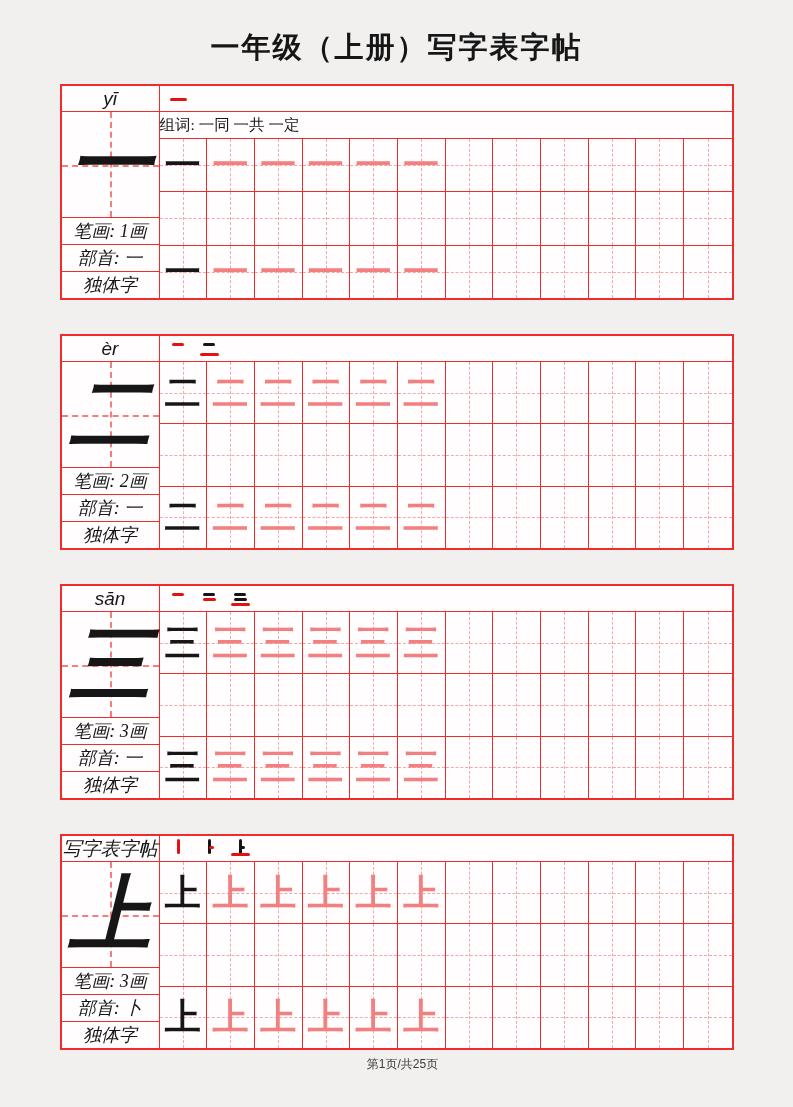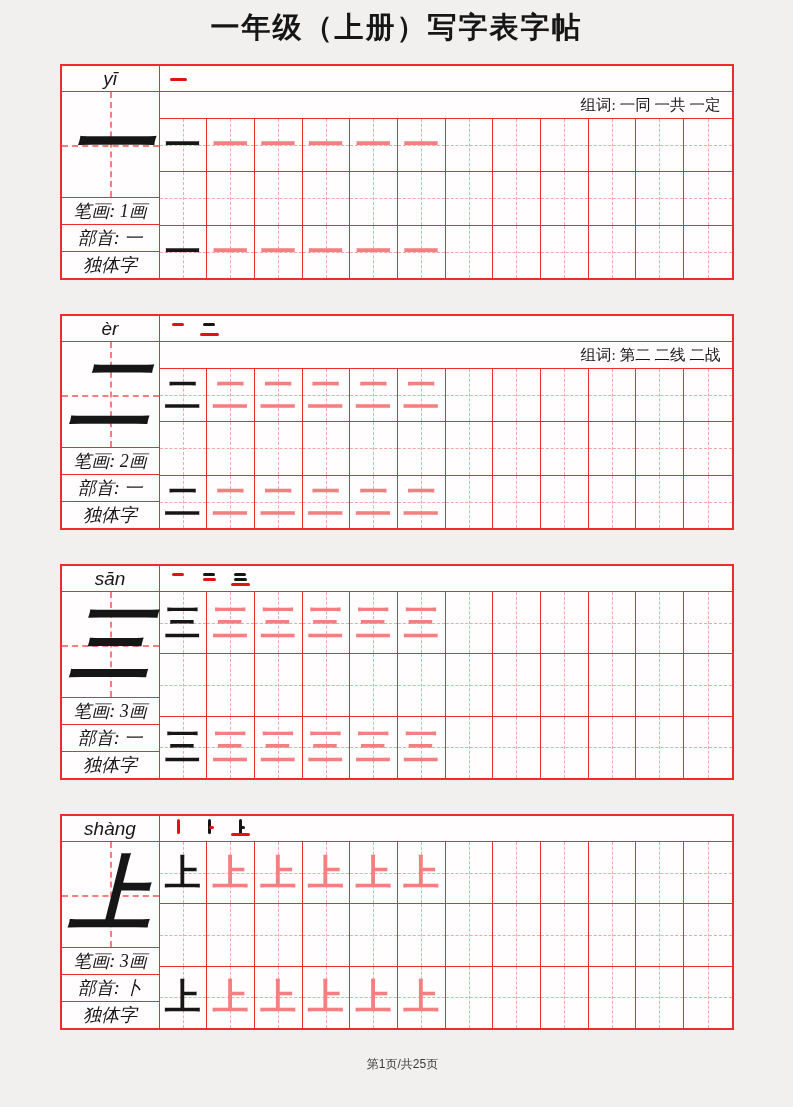--- a/index.html
+++ b/index.html
@@ -8,21 +8,21 @@
   }
   *{box-sizing:border-box;margin:0;padding:0}
   html,body{width:793px;height:1107px}
   body{
     background:var(--pagebg);
     font-family:"Liberation Serif", serif;
     color:var(--ink);
     position:relative;
   }
   .title{
-    padding-top:8px;
+    padding-top:28px;
     text-align:center;
     font-size:29px;
     font-weight:700;
     letter-spacing:2px;
     font-family:"Liberation Sans", sans-serif;
   }
   .sheet{width:674px;margin:16px auto 0 auto}
   .block{
     width:674px;height:216px;
     background:var(--paper);
@@ -82,21 +82,21 @@
   .c-black{color:#151515}
   .s-h-long-mid{left:6%;right:6%;top:46%;height:3px}
   .s-h-short-top{left:15%;right:25%;top:20%;height:3px}
   .s-h-short-mid{left:15%;right:20%;top:46%;height:3px}
   .s-h-long-bottom{left:4%;right:4%;top:74%;height:3px}
   .s-v-center{left:44%;top:4%;height:74%;width:3px}
   .s-tick-right{left:47%;top:38%;width:27%;height:3px}
   .zuci{
     height:27px;flex:0 0 27px;
     border-bottom:1.6px solid var(--red);
-    display:flex;align-items:center;justify-content:flex-end;
+    display:flex;align-items:center;justify-content:flex-start;
     padding-right:11px;
     font-size:15.5px;white-space:pre;
   }
   .practice{flex:1;display:flex;flex-direction:column}
   .prow{flex:1;display:grid;grid-template-columns:repeat(12,1fr)}
   .prow:not(:last-child){border-bottom:1.4px solid var(--red)}
   .pcell{position:relative}
   .pcell:not(:last-child){border-right:1.4px solid var(--red)}
   .pcell::before{
     content:"";position:absolute;top:0;bottom:0;left:50%;
@@ -229,23 +229,20 @@
     <div class="rightcol">
       <div class="so-row">
           <div class="so-item">
             <div class="so-stroke s-h-short-top c-red"></div>
           </div>
           <div class="so-item">
             <div class="so-stroke s-h-short-top c-black"></div>
             <div class="so-stroke s-h-long-bottom c-red"></div>
           </div>
         </div>
-      <div class="zuci">
-        <span>组词: 第二 二线 二战</span>
-      </div>
       <div class="practice">
           <div class="prow">
             <div class="pcell">
               <span class="pchar ink">二</span>
             </div>
             <div class="pcell">
               <span class="pchar trace">二</span>
             </div>
             <div class="pcell">
               <span class="pchar trace">二</span>
@@ -401,21 +398,21 @@
             <div class="pcell"></div>
             <div class="pcell"></div>
             <div class="pcell"></div>
           </div>
         </div>
     </div>
   </section>
 
   <section class="block">
     <div class="leftcol">
-      <div class="pinyin">shàng</div>
+      <div class="pinyin">写字表字帖</div>
       <div class="bigbox">
         <span class="bigchar">上</span>
       </div>
       <div class="meta">笔画: 3画</div>
       <div class="meta">部首: 卜</div>
       <div class="meta last">独体字</div>
     </div>
     <div class="rightcol">
       <div class="so-row">
           <div class="so-item">

